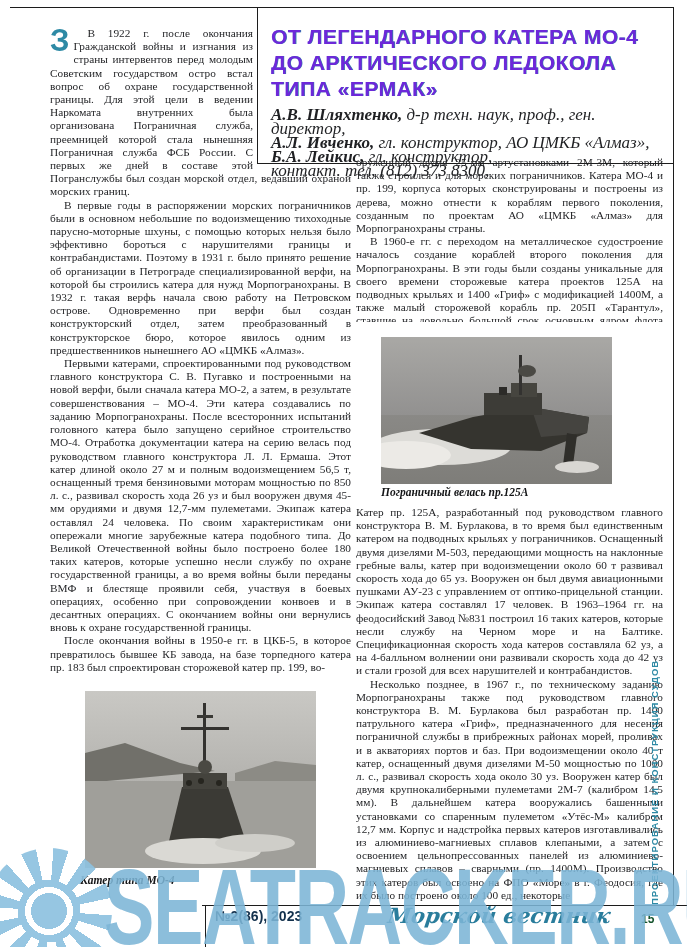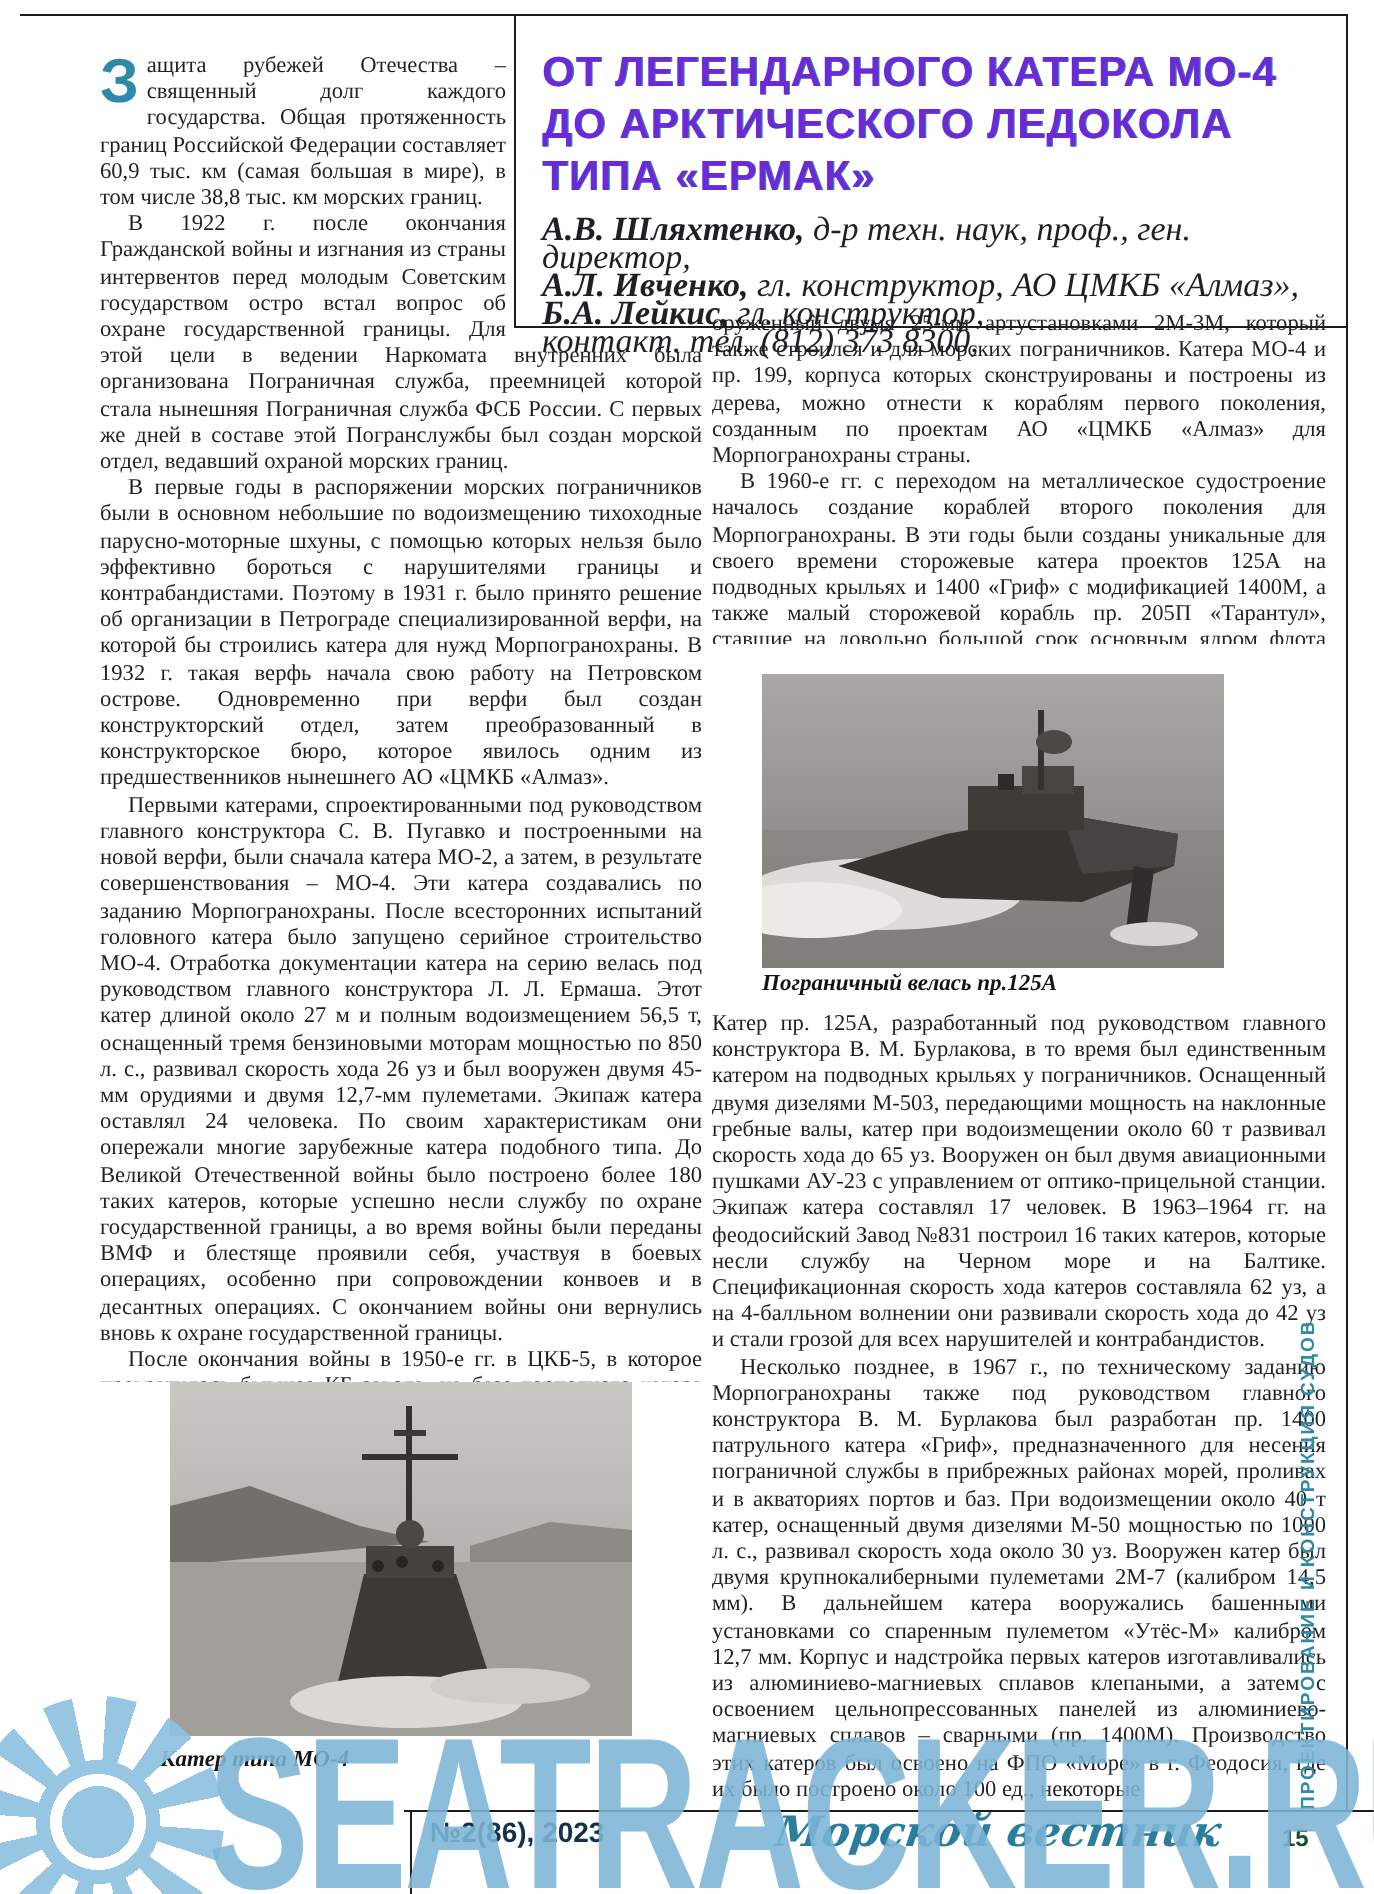--- a/index.html
+++ b/index.html
@@ -73,21 +73,21 @@
   </div>
   <div class="authors">
     <div><span class="nm">А.В. Шляхтенко,</span><span> д-р техн. наук, проф., ген. директор,</span></div>
     <div><span class="nm">А.Л. Ивченко,</span><span> гл. конструктор, АО ЦМКБ «Алмаз»,</span></div>
     <div><span class="nm">Б.А. Лейкис,</span><span> гл. конструктор,</span></div>
     <div><span class="nm"></span><span>контакт. тел. (812) 373 8300,</span></div>
   </div>
 
   <div class="col" id="left-text">
     <div class="intrude"></div>
-    <p class="noindent"><span class="dropcap">З</span><span>ащита рубежей Отечества – священный долг каждого государства. Общая протяженность границ Российской Федерации составляет 60,9 тыс. км (самая большая в мире), в том числе 38,8 тыс. км морских границ.</span></p>
+    <p class="noindent"><span class="dropcap">З</span></p>
     <p>В 1922 г. после окончания Гражданской войны и изгнания из страны интервентов перед молодым Советским государством остро встал вопрос об охране государственной границы. Для этой цели в ведении Наркомата внутренних была организована Пограничная служба, преемницей которой стала нынешняя Пограничная служба ФСБ России. С первых же дней в составе этой Погранслужбы был создан морской отдел, ведавший охраной морских границ.</p>
     <p>В первые годы в распоряжении морских пограничников были в основном небольшие по водоизмещению тихоходные парусно-моторные шхуны, с помощью которых нельзя было эффективно бороться с нарушителями границы и контрабандистами. Поэтому в 1931 г. было принято решение об организации в Петрограде специализированной верфи, на которой бы строились катера для нужд Морпогранохраны. В 1932 г. такая верфь начала свою работу на Петровском острове. Одновременно при верфи был создан конструкторский отдел, затем преобразованный в конструкторское бюро, которое явилось одним из предшественников нынешнего АО «ЦМКБ «Алмаз».</p>
     <p>Первыми катерами, спроектированными под руководством главного конструктора С. В. Пугавко и построенными на новой верфи, были сначала катера МО-2, а затем, в результате совершенствования – МО-4. Эти катера создавались по заданию Морпогранохраны. После всесторонних испытаний головного катера было запущено серийное строительство МО-4. Отработка документации катера на серию велась под руководством главного конструктора Л. Л. Ермаша. Этот катер длиной около 27 м и полным водоизмещением 56,5 т, оснащенный тремя бензиновыми моторам мощностью по 850 л. с., развивал скорость хода 26 уз и был вооружен двумя 45-мм орудиями и двумя 12,7-мм пулеметами. Экипаж катера оставлял 24 человека. По своим характеристикам они опережали многие зарубежные катера подобного типа. До Великой Отечественной войны было построено более 180 таких катеров, которые успешно несли службу по охране государственной границы, а во время войны были переданы ВМФ и блестяще проявили себя, участвуя в боевых операциях, особенно при сопровождении конвоев и в десантных операциях. С окончанием войны они вернулись вновь к охране государственной границы.</p>
     <p>После окончания войны в 1950-е гг. в ЦКБ-5, в которое превратилось бывшее КБ завода, на базе торпедного катера пр. 183 был спроектирован сторожевой катер пр. 199, во-</p>
   </div>
 
   <div class="col" id="right-text-1">
     <p class="noindent">оруженный двумя 25-мм артустановками 2М-3М, который также строился и для морских пограничников. Катера МО-4 и пр. 199, корпуса которых сконструированы и построены из дерева, можно отнести к кораблям первого поколения, созданным по проектам АО «ЦМКБ «Алмаз» для Морпогранохраны страны.</p>
     <p>В 1960-е гг. с переходом на металлическое судостроение началось создание кораблей второго поколения для Морпогранохраны. В эти годы были созданы уникальные для своего времени сторожевые катера проектов 125А на подводных крыльях и 1400 «Гриф» с модификацией 1400М, а также малый сторожевой корабль пр. 205П «Тарантул», ставшие на довольно большой срок основным ядром флота морских пограничников.</p>
   </div>

